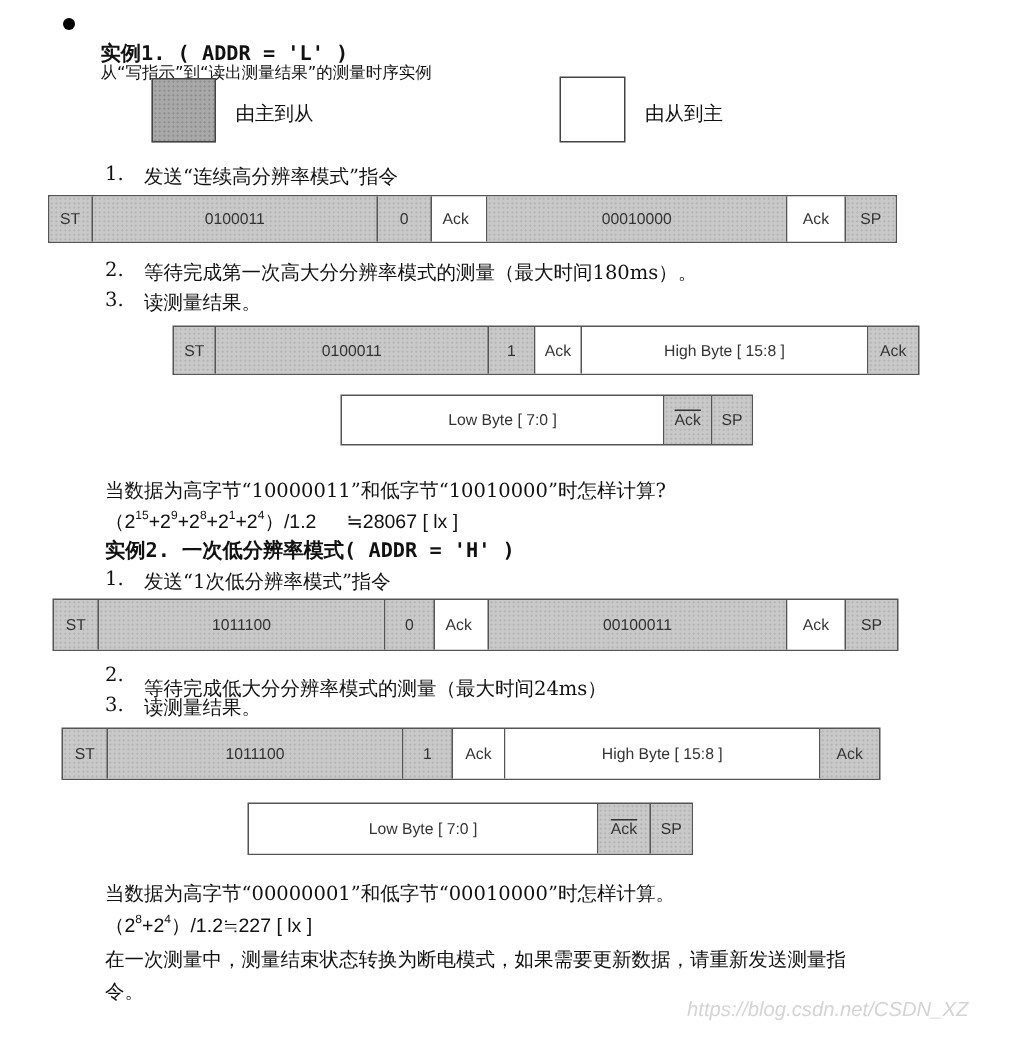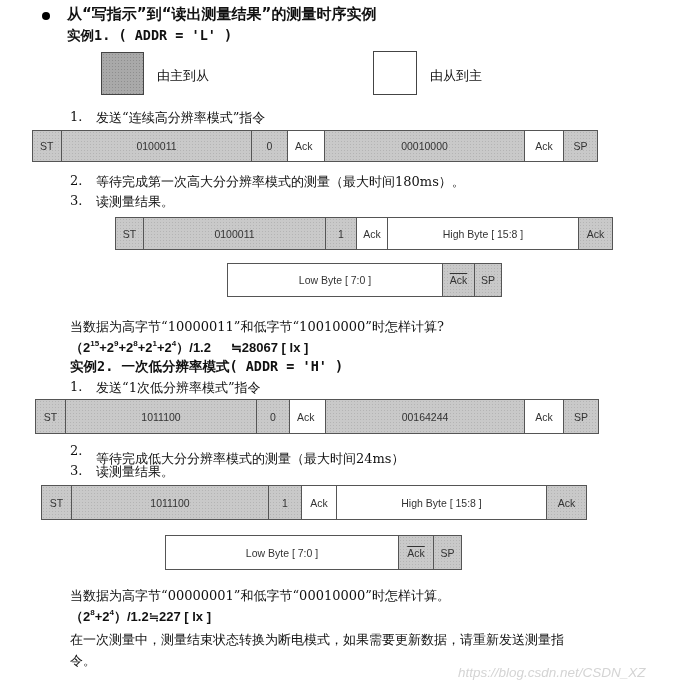--- a/index.html
+++ b/index.html
@@ -1,39 +1,39 @@
 <!DOCTYPE html>
 <html><head>
 <meta charset="utf-8">
 <style>
   html, body { margin:0; padding:0; background:#ffffff; }
   body { width:686px; height:691px; position:relative; overflow:hidden;
          font-family:"DejaVu Serif", serif; color:#111; }
   .abs { position:absolute; white-space:nowrap; }
-  .title { font-family:"DejaVu Sans", sans-serif; font-weight:bold; font-size:15px; }
+  .title { font-family:"DejaVu Sans", sans-serif; font-weight:normal; font-size:11px;margin-top:36px; }
   .sub { font-family:"DejaVu Sans Mono", monospace; font-weight:bold; font-size:13.5px; }
   .body { font-size:13px; }
   .bullet { width:8px; height:8px; border-radius:50%; background:#000; }
   .legend-box { border:1.5px solid #444; box-sizing:border-box; }
   .gray { background-color:#c9c9c9;
           background-image: radial-gradient(#b4b4b4 0.6px, transparent 0.7px);
           background-size:3px 3px; }
   .legend-gray { background-color:#a9a9a9;
           background-image: radial-gradient(#8e8e8e 0.7px, transparent 0.8px);
           background-size:3px 3px; }
   .white { background:#ffffff; }
   .seq { position:absolute; display:flex; border:1.5px solid #555; box-sizing:border-box; }
   .cell { box-sizing:border-box; border-right:1.5px solid #555; display:flex;
           align-items:center; font-family:"Liberation Sans", sans-serif; font-size:10.5px; color:#333; height:100%;text-align:center; }
   .cell:last-child { border-right:none; }
   .c { justify-content:center; }
   .l { justify-content:flex-start; padding-left:7px; }
   .over { text-decoration:overline; }
   sup { font-size:8px; vertical-align:6px; line-height:0; }
-  .calc { font-family:"Liberation Sans", sans-serif; font-size:13px;font-weight:bold; }
+  .calc { font-family:"Liberation Sans", sans-serif; font-size:13px; }
   .watermark { font-family:"Liberation Sans", sans-serif; font-size:13.5px; color:#d4d4d4;font-style:italic; }
 </style>
 </head>
 <body>
 
 <div class="abs bullet" style="left:42px;top:12px;"></div>
 <div class="abs title" style="left:67px;top:5px;">从“写指示”到“读出测量结果”的测量时序实例</div>
 <div class="abs sub" style="left:67px;top:27px;">实例1. ( ADDR = 'L' )</div>
 
 <div class="abs legend-box legend-gray" style="left:101px;top:52px;width:43px;height:43px;"></div>
@@ -81,21 +81,21 @@
 
 <div class="abs sub" style="left:70px;top:358px;">实例2. 一次低分辨率模式( ADDR = 'H' )</div>
 <div class="abs body" style="left:70px;top:379px;">1.</div>
 <div class="abs body" style="left:96px;top:379px;">发送“1次低分辨率模式”指令</div>
 
 <div class="seq" style="left:35px;top:399px;width:564px;height:35px;">
   <div class="cell gray c" style="width:30px;">ST</div>
   <div class="cell gray c" style="width:191px;">1011100</div>
   <div class="cell gray c" style="width:33px;">0</div>
   <div class="cell white l" style="width:36px;">Ack</div>
-  <div class="cell gray c" style="width:199px;">00164244</div>
+  <div class="cell gray c" style="width:199px;">00100011</div>
   <div class="cell white c" style="width:39px;">Ack</div>
   <div class="cell gray c" style="flex:1;">SP</div>
 </div>
 
 <div class="abs body" style="left:70px;top:443px;">2.</div>
 <div class="abs body" style="left:96px;top:450px;">等待完成低大分分辨率模式的测量（最大时间24ms）</div>
 <div class="abs body" style="left:70px;top:463px;">3.</div>
 <div class="abs body" style="left:96px;top:463px;">读测量结果。</div>
 
 <div class="seq" style="left:41px;top:485px;width:546px;height:35px;">

